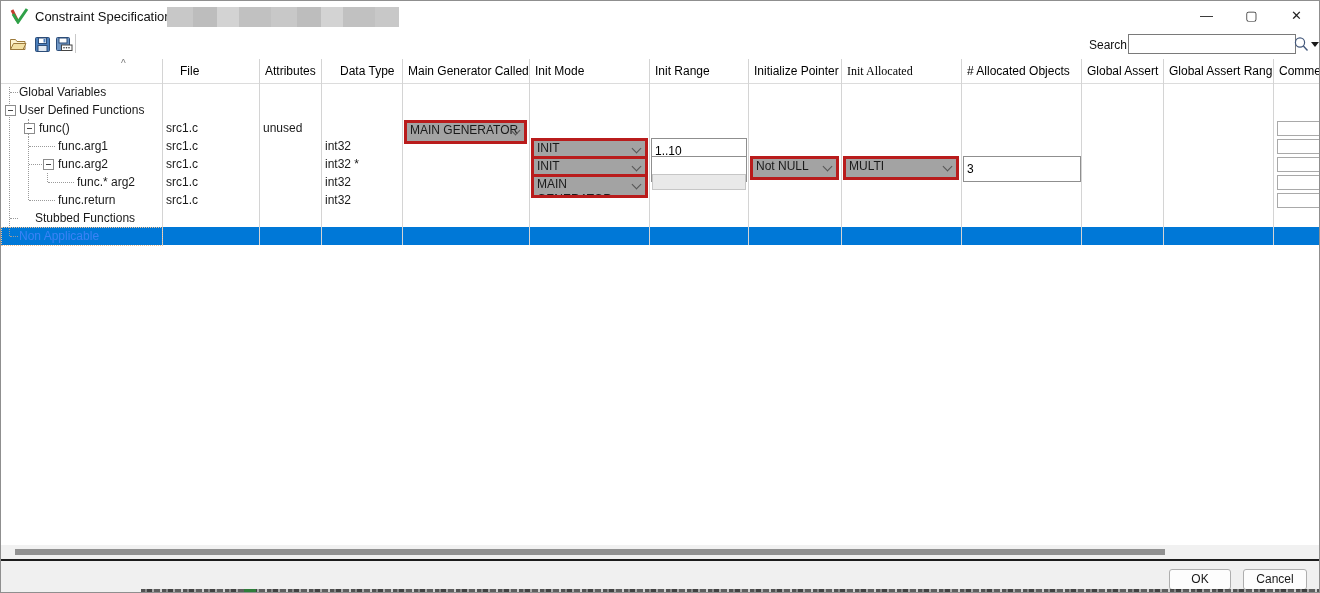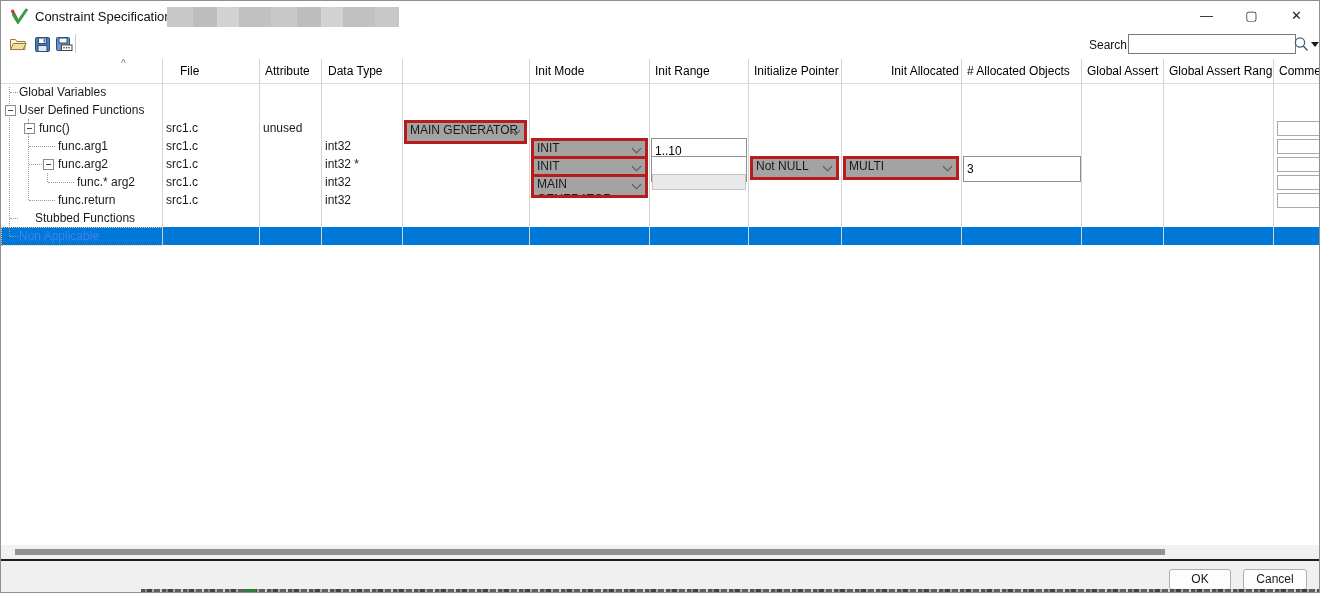--- a/index.html
+++ b/index.html
@@ -121,25 +121,26 @@
       </svg>
     </span>
   </div>
   <div class="search-arrow"></div>
 
   <div class="grid">
 
     <span class="sort-ind">^</span>
     <div class="hcell" style="left:161px;width:96px;margin-left:12px;">File</div>
     <div class="hcell" style="left:258px;width:61px;">Attributes</div>
-    <div class="hcell" style="left:308px;width:80px;padding-left:19px;">Data Type</div>
+    <div class="hcell" style="left:320px;width:80px;padding-left:19px;">Data Type</div>
+    <div class="hcell" style="left:401px;width:126px;">Main Generator Called</div>
     <div class="hcell" style="left:528px;width:119px;">Init Mode</div>
     <div class="hcell" style="left:648px;width:98px;">Init Range</div>
     <div class="hcell" style="left:747px;width:92px;">Initialize Pointer</div>
-    <div class="hcell" style="left:884px;width:119px;">Init Allocated</div>
+    <div class="hcell" style="left:840px;width:119px;font-family:Liberation Serif, serif;">Init Allocated</div>
     <div class="hcell" style="left:960px;width:119px;"># Allocated Objects</div>
     <div class="hcell" style="left:1080px;width:81px;">Global Assert</div>
     <div class="hcell" style="left:1162px;width:109px;">Global Assert Range</div>
     <div class="hcell" style="left:1272px;width:47px;">Comment</div>
     <div class="hline"></div>
 
     <div class="vline" style="left:161px;"></div>
     <div class="vline" style="left:258px;"></div>
     <div class="vline" style="left:320px;"></div>
     <div class="vline" style="left:401px;"></div>

